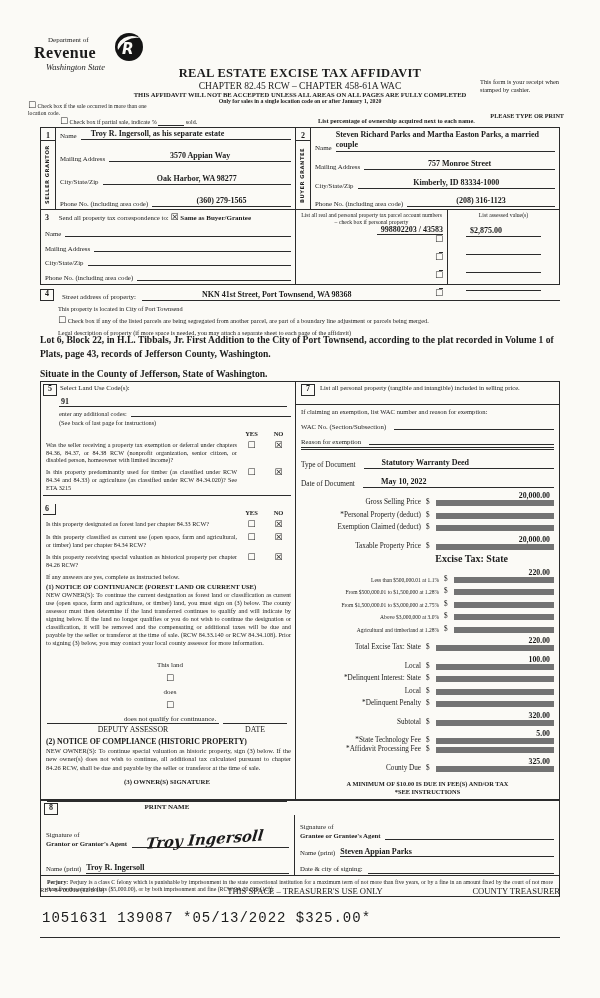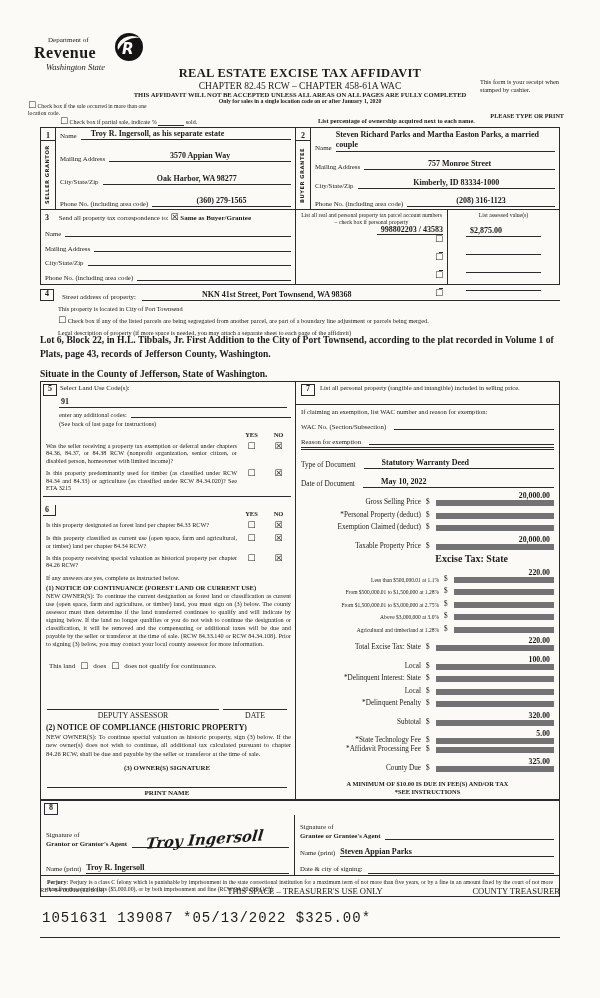--- a/index.html
+++ b/index.html
@@ -95,21 +95,21 @@
   .seeback { font-size:6.3px; margin:2px 0 2px 16px; }
   .qgrid { display:grid; grid-template-columns:1fr 25px 25px; column-gap:2px; row-gap:4px; align-items:start; margin-top:2px; }
   .qgrid .qh { font-size:6.5px; font-weight:bold; text-align:center; }
   .qgrid .qt { font-size:6.2px; line-height:1.25; text-align:justify; padding-left:3px; }
   .qgrid .cb { text-align:center; }
   .sec6-rule { border-top:1px solid #2b2b2b; margin-top:4px; padding-top:1px; }
   .sec6-num { font-weight:bold; font-size:8px; border-right:1px solid #2b2b2b; border-bottom:1px solid #2b2b2b; padding:0 6px 1px 2px; display:inline-block; }
   .ifyes { font-size:6.3px; margin:5px 0 3px 3px; }
   .nt1 { font-size:6.6px; font-weight:bold; margin-left:3px; }
   .nbody { font-size:6.25px; line-height:1.27; text-align:justify; margin:1px 0 0 3px; }
-  .contin { font-size:7px; margin:14px 0 0 6px; display:flex; align-items:center; gap:5px; }
+  .contin { font-size:7px; margin:14px 0 0 6px; display:flex; align-items:center; gap:5px;flex-direction:column; }
   .grow { flex:1; }
   .deputy { display:flex; gap:4px; margin:0 4px; }
   .dep1 { flex:1; }
   .dep2 { width:64px; }
   .depline { border-top:1px solid #2b2b2b; }
   .deplbl { font-size:7.8px; text-align:center; padding-top:1px; }
   .nt2 { font-size:7.8px; font-weight:bold; margin:3px 0 0 3px; }
   .nbody2 { font-size:6.5px; line-height:1.3; text-align:justify; margin:1px 0 0 3px; }
   .sig3 { font-size:6.8px; font-weight:bold; text-align:center; margin-top:6px; }
   .pn-line { border-top:1px solid #2b2b2b; margin:16px 4px 0 4px; }

